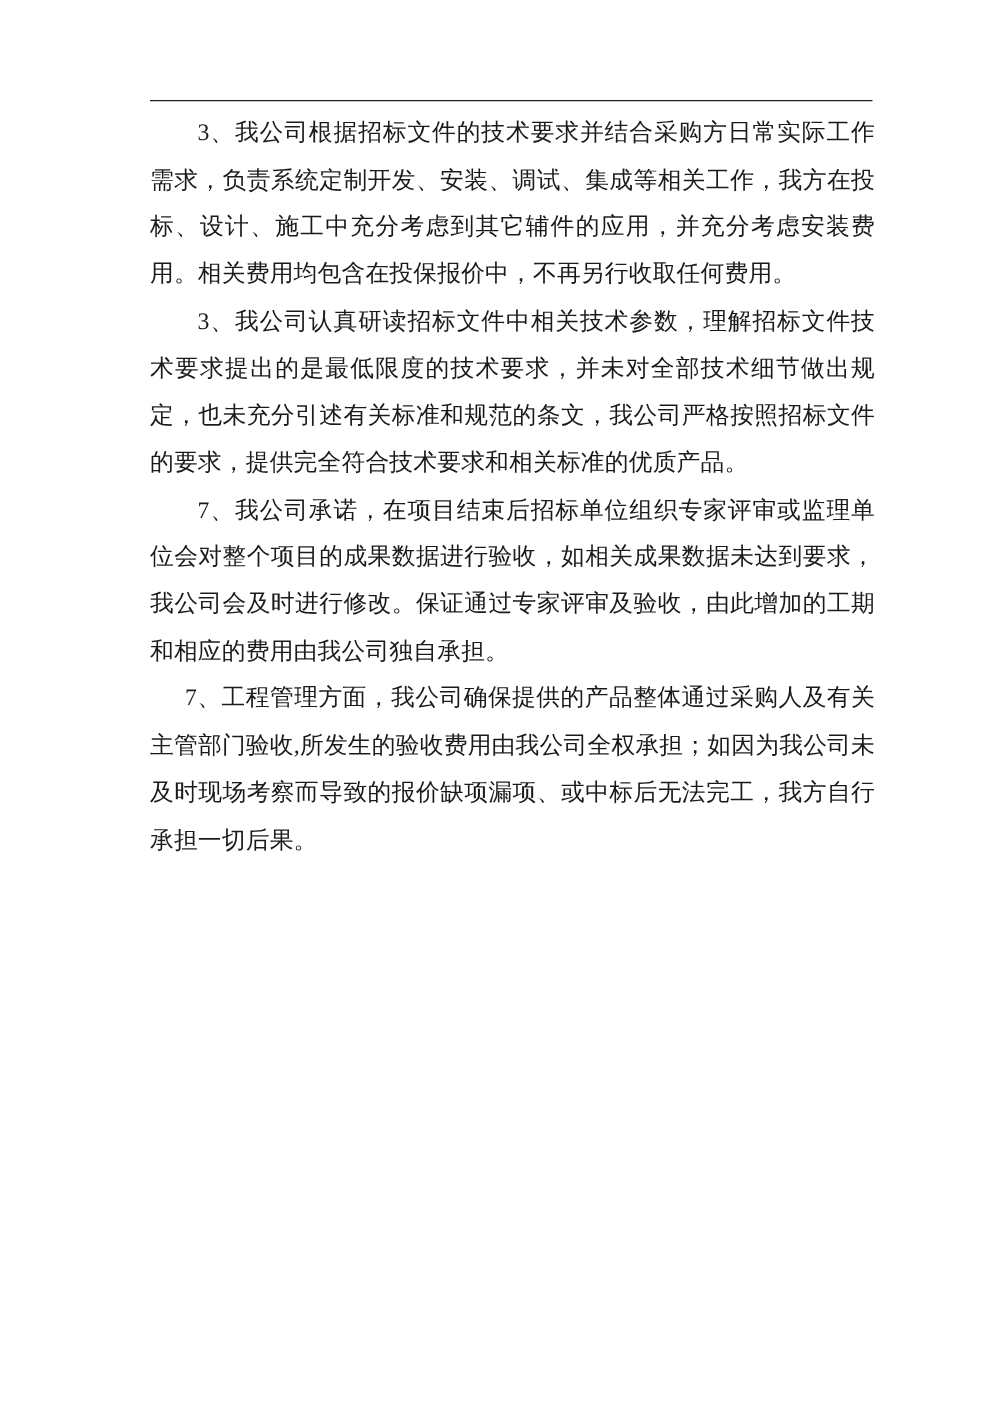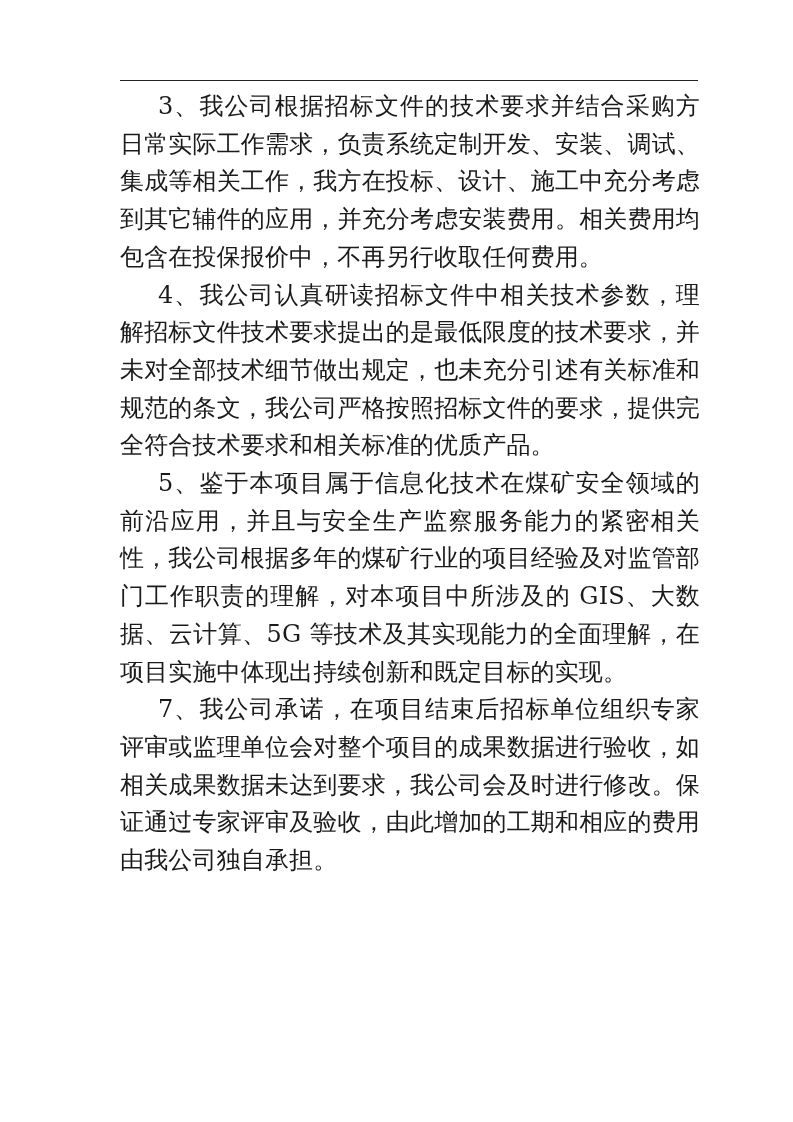--- a/index.html
+++ b/index.html
@@ -31,36 +31,37 @@
       border-top: 1.3px solid #222;
     }
     .content {
       position: absolute;
       left: 120px;
       top: 88px;
       width: 580px;
     }
     .para {
       margin: 0;
-      font-size: 24px;
+      font-size: 19px;
       line-height: 37.7px;
       text-indent: 38px;
       text-align: justify;
       text-align-last: left;
       letter-spacing: 0.15px;
       word-break: break-all;
+      font-family: Liberation Serif, serif;
     }
     .para.p7 {
       text-indent: 28px;
     }
   </style>
 </head>
 <body>
 
 <div class="page">
   <div class="header-rule"></div>
   <div class="content">
     <p class="para">3、我公司根据招标文件的技术要求并结合采购方日常实际工作需求，负责系统定制开发、安装、调试、集成等相关工作，我方在投标、设计、施工中充分考虑到其它辅件的应用，并充分考虑安装费用。相关费用均包含在投保报价中，不再另行收取任何费用。</p>
-    <p class="para">4、我公司认真研读招标文件中相关技术参数，理解招标文件技术要求提出的是最低限度的技术要求，并未对全部技术细节做出规定，也未充分引述有关标准和规范的条文，我公司严格按照招标文件的要求，提供完全符合技术要求和相关标准的优质产品。</p>
-    <p class="para">5、鉴于本项目属于信息化技术在煤矿安全领域的前沿应用，并且与安全生产监察服务能力的紧密相关性，我公司根据多年的煤矿行业的项目经验及对监管部门工作职责的理解，对本项目中所涉及的 GIS、大数据、云计算、5G 等技术及其实现能力的全面理解，在项目实施中体现出持续创新和既定目标的实现。</p>
+    <p class="para">3、我公司认真研读招标文件中相关技术参数，理解招标文件技术要求提出的是最低限度的技术要求，并未对全部技术细节做出规定，也未充分引述有关标准和规范的条文，我公司严格按照招标文件的要求，提供完全符合技术要求和相关标准的优质产品。</p>
     <p class="para">7、我公司承诺，在项目结束后招标单位组织专家评审或监理单位会对整个项目的成果数据进行验收，如相关成果数据未达到要求，我公司会及时进行修改。保证通过专家评审及验收，由此增加的工期和相应的费用由我公司独自承担。</p>
+    <p class="para p7">7、工程管理方面，我公司确保提供的产品整体通过采购人及有关主管部门验收,所发生的验收费用由我公司全权承担；如因为我公司未及时现场考察而导致的报价缺项漏项、或中标后无法完工，我方自行承担一切后果。</p>
   </div>
 </div>
 
 </body></html>

